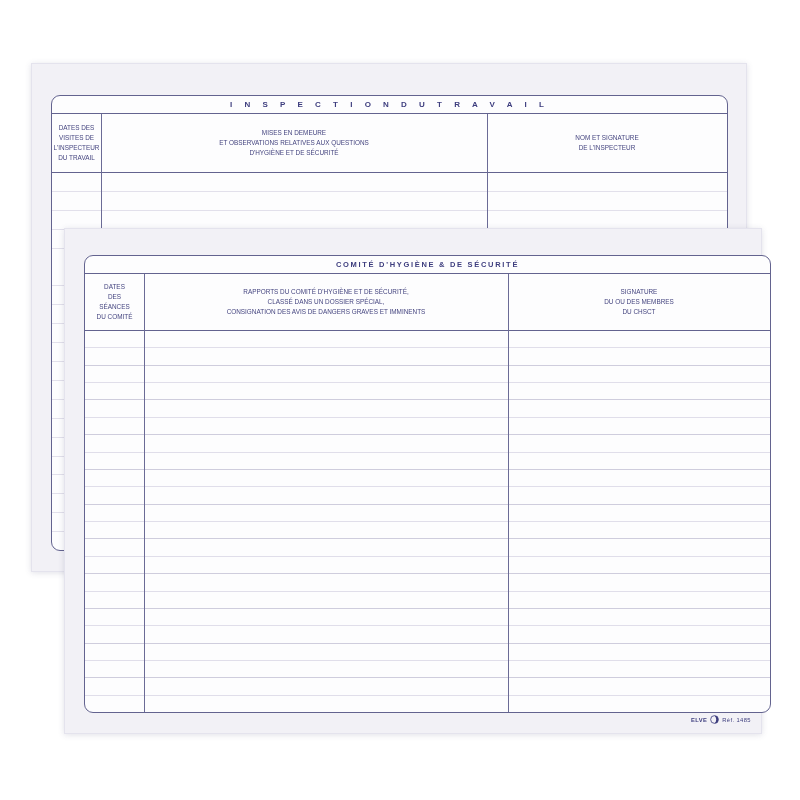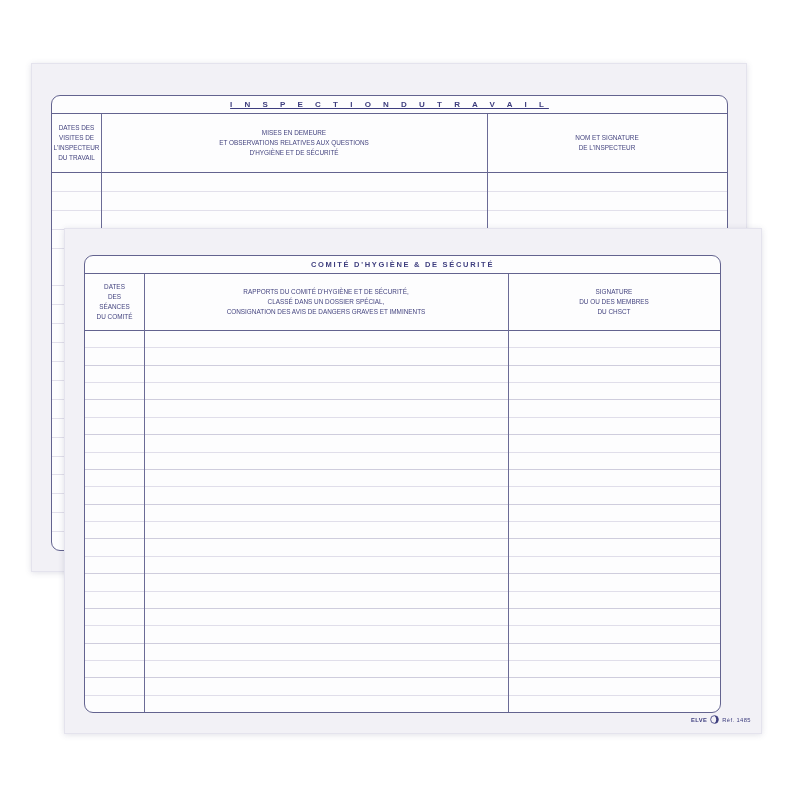--- a/index.html
+++ b/index.html
@@ -24,30 +24,30 @@
 
   
   .form-table {
     position: absolute;
     background: #fdfdfe;
     border: 1.6px solid #63638f;
     border-radius: 9px;
     overflow: hidden;
   }
   .tbl-back  { left: 19px; top: 31px; width: 677px; height: 456px; }
-  .tbl-front { left: 19px; top: 26px; width: 637px; height: 458px; }
+  .tbl-front { left: 19px; top: 26px; width: 687px; height: 458px; }
 
   .title-band {
     position: absolute; left: 0; right: 0; top: 0;
     border-bottom: 1.4px solid #63638f;
     display: flex; align-items: center; justify-content: center;
     color: #3d3d7e;
     font-weight: bold;
   }
-  .tbl-back  .title-band { height: 18px; font-size: 8px;   letter-spacing: 5px; text-decoration: underline;  }
+  .tbl-back  .title-band { height: 18px; font-size: 8px;   letter-spacing: 5px;  }
   .tbl-front .title-band { height: 18px; font-size: 7.5px; letter-spacing: 1.7px; }
 
   .header-row {
     position: absolute; left: 0; right: 0;
     display: flex;
     border-bottom: 1.8px solid #63638f;
     color: #44447f;
   }
   .tbl-back  .header-row { top: 18px; height: 59px; }
   .tbl-front .header-row { top: 18px; height: 57px; }

